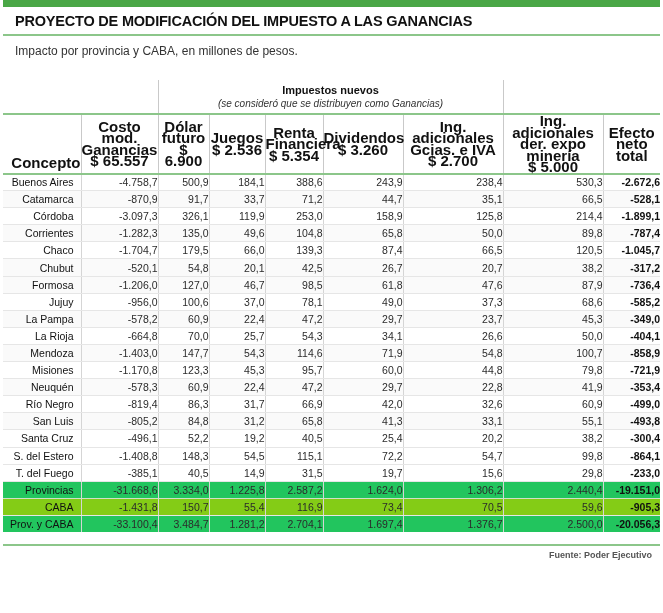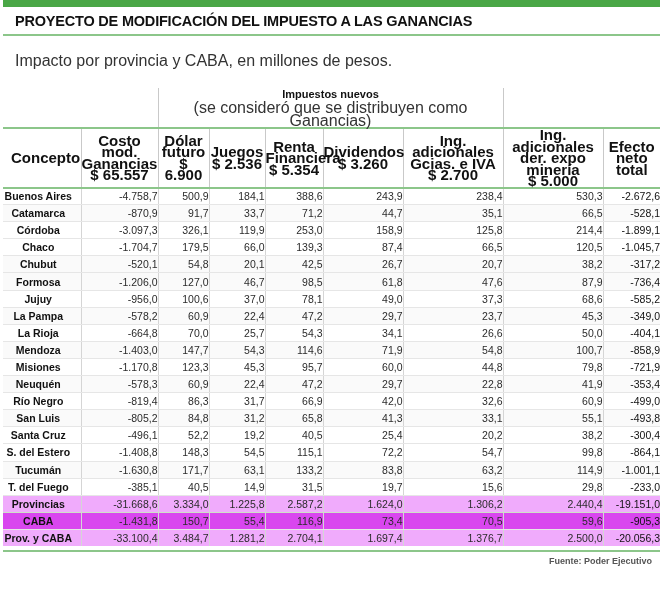--- a/index.html
+++ b/index.html
@@ -26,30 +26,30 @@
     margin: 0 3px;
   }
   .title {
     font-size: 14.5px;
     font-weight: bold;
     letter-spacing: -0.2px;
     color: #111;
     white-space: nowrap;
   }
   .subtitle {
-    font-size: 16px;
+    font-size: 12px;
     color: #333;
     padding: 8px 12px 10px 12px;
-    margin: 8px 3px;
+    margin: 0 3px;
   }
 
   table.grid {
     border-collapse: collapse;
     width: 657px;
-    margin: 4px 3px;
+    margin: 12px 3px;
     table-layout: fixed;
     font-size: 10.5px;
   }
   table.grid td, table.grid th {
     padding: 0;
     vertical-align: middle;
   }
 
   
   .grp-cell {
@@ -59,75 +59,75 @@
     border-right: 1px solid #c9c9c9;
     padding: 1px 4px 3px 4px;
   }
   .grp-title {
     font-weight: bold;
     font-size: 11px;
     color: #111;
     line-height: 13px;
   }
   .grp-sub {
-    font-size: 16px;
+    font-size: 10px;
     color: #333;
     line-height: 13px;
+    font-style: italic;
   }
   .grp-blank { border: none; }
 
   
   .hdr-row td {
     border-top: 2px solid #8cc68a;
     border-bottom: 2px solid #8cc68a;
     height: 46px;
     text-align: center;
     font-weight: bold;
     font-size: 15px;
     line-height: 11.5px;
     color: #111;
     padding: 2px 3px;
     border-left: 1px solid #c9c9c9;
   }
   .hdr-row td:first-child { border-left: none; }
   .hdr-row td.h-concepto {
-    text-align: left;
+    text-align: right;
     padding-left: 8px;
     vertical-align: bottom;
-    padding-bottom: 23px;
+    padding-bottom: 4px;
   }
   .hline { display: block; }
 
   
   tbody tr td {
     height: 17.1px;
     border-bottom: 1px solid #e6e6e6;
     border-left: 1px solid #d5d5d5;
     font-size: 10.5px;
     color: #2b2b2b;
     text-align: right;
     padding: 0 7px 0 2px;
   }
   tbody tr td:first-child {
     border-left: none;
+    font-weight: normal;
+    color: #111;
+    padding-right: 7px;
+  }
+  tbody tr td.efecto {
     font-weight: bold;
     color: #111;
-    padding-right: 7px;
-    text-align: center;
-  }
-  tbody tr td.efecto {
-    font-weight: normal;
-    color: #111;
   }
   tbody tr.alt td { background: #fafafa; }
   tbody tr.total td {
-    background: #f0abfc;
+    background: #22c55e;
     border-bottom: 1px solid #cfe0c8;
   }
-  tbody tr.total-plain td { background: #d946ef; }
+  tbody tr.total-plain td { background: #84cc16; }
   tbody tr:last-child td { border-bottom: none; }
 
   .tbl-foot {
     margin: 0 3px;
     border-top: 2px solid #8cc68a;
     padding-top: 4px;
     text-align: right;
     font-size: 9px;
     color: #555;
     padding-right: 8px;
@@ -241,20 +241,31 @@
           <td>Córdoba</td>
           <td>-3.097,3</td>
           <td>326,1</td>
           <td>119,9</td>
           <td>253,0</td>
           <td>158,9</td>
           <td>125,8</td>
           <td>214,4</td>
           <td class="efecto">-1.899,1</td>
         </tr>
+        <tr class="alt">
+          <td>Corrientes</td>
+          <td>-1.282,3</td>
+          <td>135,0</td>
+          <td>49,6</td>
+          <td>104,8</td>
+          <td>65,8</td>
+          <td>50,0</td>
+          <td>89,8</td>
+          <td class="efecto">-787,4</td>
+        </tr>
         <tr>
           <td>Chaco</td>
           <td>-1.704,7</td>
           <td>179,5</td>
           <td>66,0</td>
           <td>139,3</td>
           <td>87,4</td>
           <td>66,5</td>
           <td>120,5</td>
           <td class="efecto">-1.045,7</td>
@@ -383,31 +394,20 @@
         <tr>
           <td>S. del Estero</td>
           <td>-1.408,8</td>
           <td>148,3</td>
           <td>54,5</td>
           <td>115,1</td>
           <td>72,2</td>
           <td>54,7</td>
           <td>99,8</td>
           <td class="efecto">-864,1</td>
-        </tr>
-        <tr class="alt">
-          <td>Tucumán</td>
-          <td>-1.630,8</td>
-          <td>171,7</td>
-          <td>63,1</td>
-          <td>133,2</td>
-          <td>83,8</td>
-          <td>63,2</td>
-          <td>114,9</td>
-          <td class="efecto">-1.001,1</td>
         </tr>
         <tr>
           <td>T. del Fuego</td>
           <td>-385,1</td>
           <td>40,5</td>
           <td>14,9</td>
           <td>31,5</td>
           <td>19,7</td>
           <td>15,6</td>
           <td>29,8</td>

